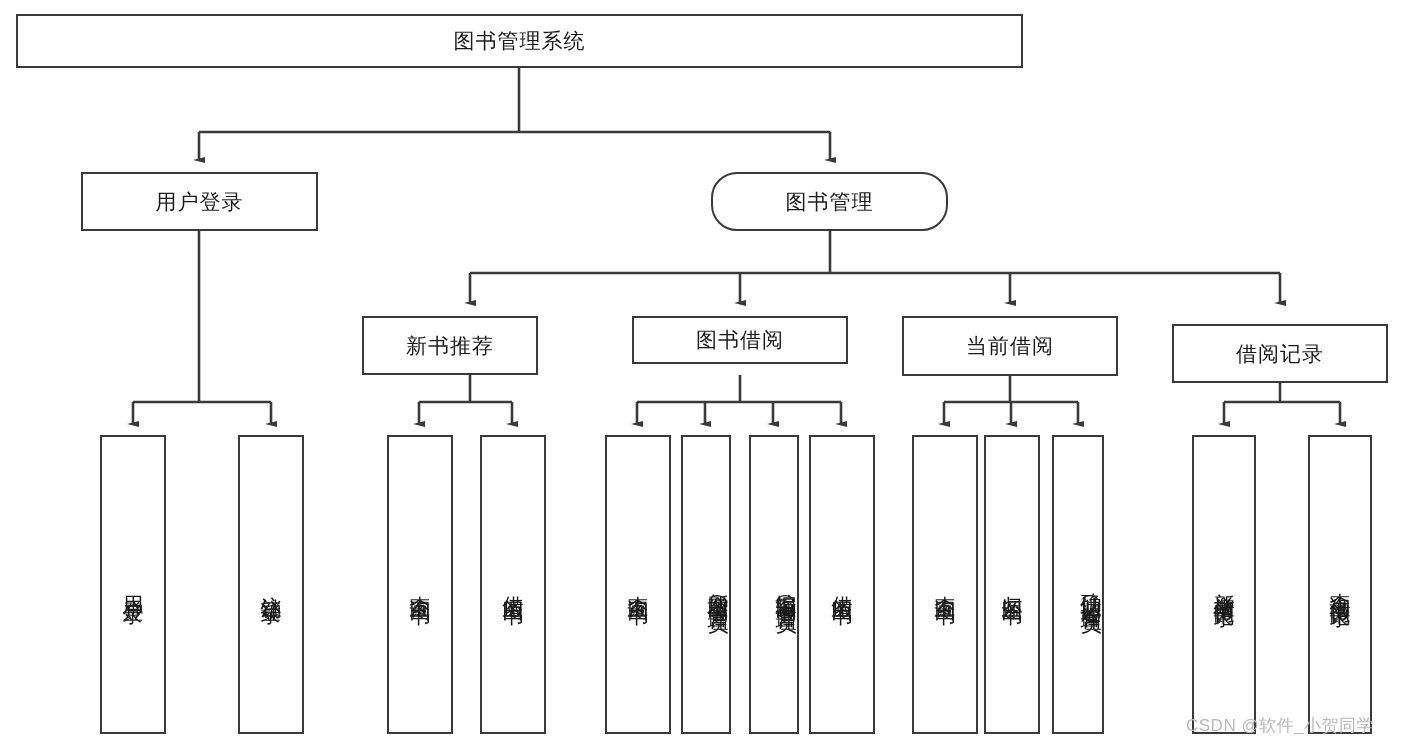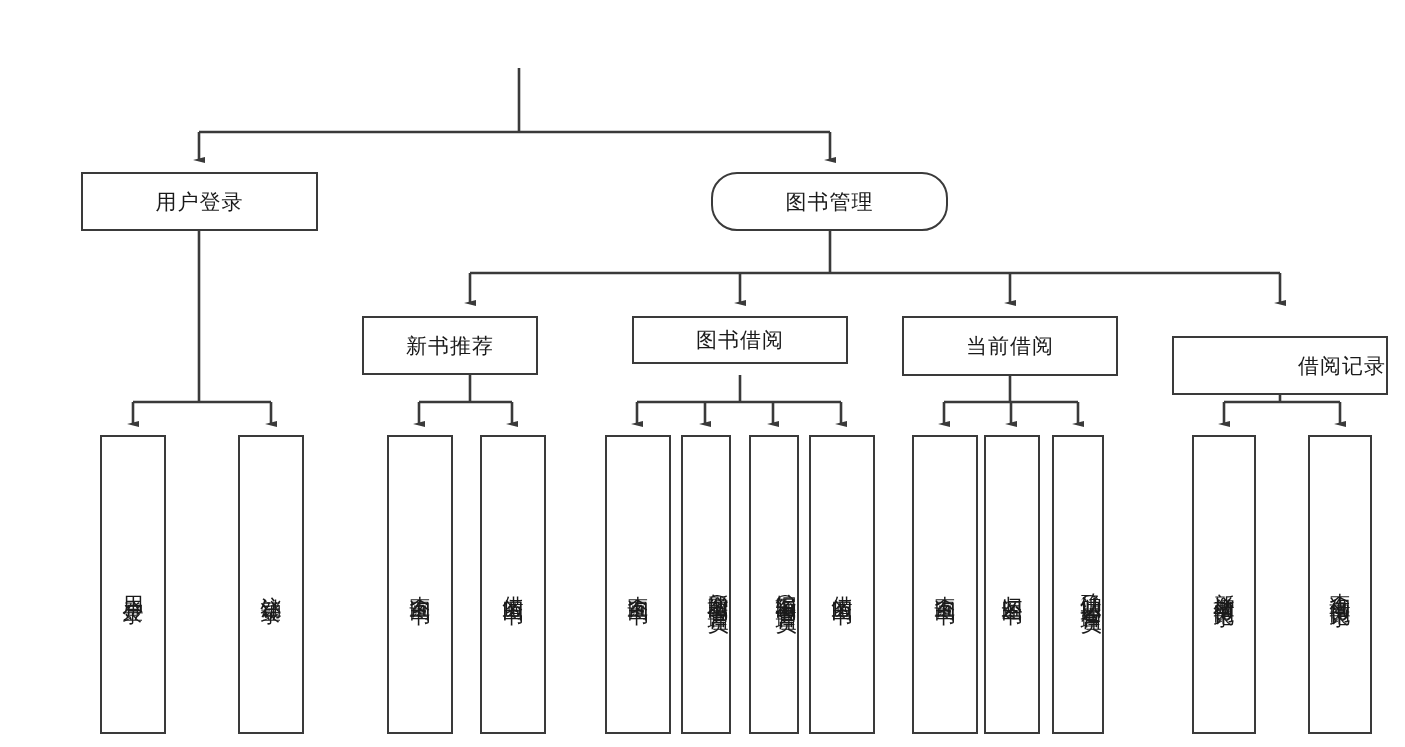--- a/index.html
+++ b/index.html
@@ -114,38 +114,41 @@
       <path d="M1011,402 L1011,424" marker-end="url(#arrow)"></path>
       <path d="M1078,402 L1078,424" marker-end="url(#arrow)"></path>
 
       <path d="M1280,375 L1280,402"></path>
       <path d="M1224,402 L1340,402"></path>
       <path d="M1224,402 L1224,424" marker-end="url(#arrow)"></path>
       <path d="M1340,402 L1340,424" marker-end="url(#arrow)"></path>
     </g>
   </svg>
 
+  <div class="node horiz" style="left:16px; top:14px; width:1007px; height:54px;">
+    <span>图书管理系统</span>
+  </div>
 
   <div class="node horiz" style="left:81px; top:172px; width:237px; height:59px;">
     <span>用户登录</span>
   </div>
   <div class="node horiz" style="left:711px; top:172px; width:237px; height:59px;border-radius:26px;">
     <span>图书管理</span>
   </div>
 
   <div class="node horiz" style="left:362px; top:316px; width:176px; height:59px;">
     <span>新书推荐</span>
   </div>
   <div class="node horiz" style="left:632px; top:316px; width:216px; height:48px;">
     <span>图书借阅</span>
   </div>
   <div class="node horiz" style="left:902px; top:316px; width:216px; height:60px;">
     <span>当前借阅</span>
   </div>
-  <div class="node horiz" style="left:1172px; top:336px; width:216px; height:59px;justify-content:flex-end;">
+  <div class="node horiz" style="left:1172px; top:324px; width:216px; height:59px;">
     <span>借阅记录</span>
   </div>
 
   <div class="node vert mid" style="left:100px; top:435px; width:66px; height:299px;">
     <span>用户登录</span>
   </div>
   <div class="node vert mid" style="left:238px; top:435px; width:66px; height:299px;">
     <span>注销登录</span>
   </div>
 
@@ -179,14 +182,15 @@
     <span>确认归还（管理员）</span>
   </div>
 
   <div class="node vert mid" style="left:1192px; top:435px; width:64px; height:299px;">
     <span>新增借阅记录</span>
   </div>
   <div class="node vert mid" style="left:1308px; top:435px; width:64px; height:299px;">
     <span>查询借阅记录</span>
   </div>
 
+  <div class="watermark">CSDN @软件_小贺同学</div>
 
 </div>
 
 </body></html>

